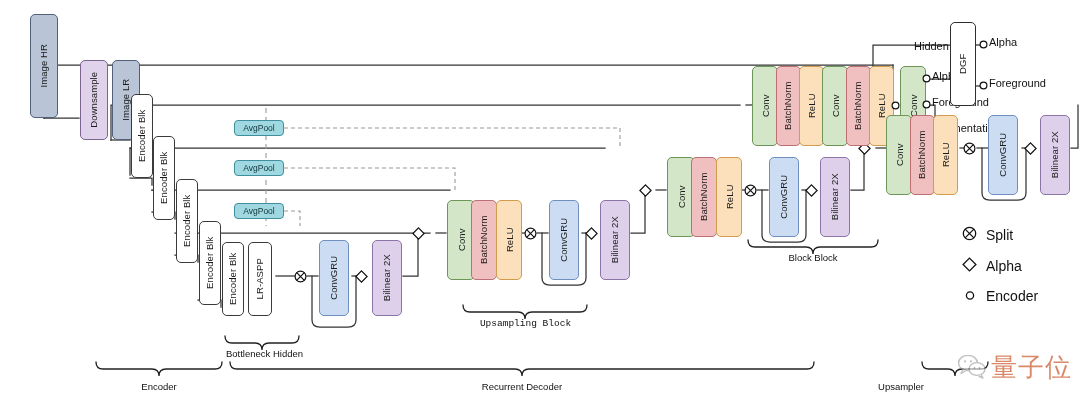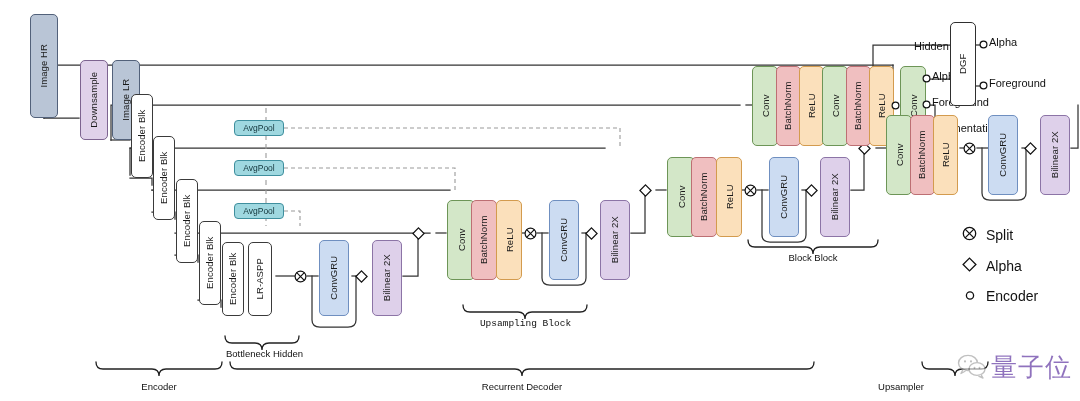--- a/index.html
+++ b/index.html
@@ -38,21 +38,21 @@
   .txt.sm{font-size:11px;}
   .brace-lbl{position:absolute;font-size:9.5px;color:#111;white-space:nowrap;
              text-align:center;}
 
   .legend-item{position:absolute;display:flex;align-items:center;gap:9px;font-size:14px;color:#111;text-align:center;}
   .legend-item .lg-txt{line-height:1;}
 
   
   #wm{position:absolute;right:8px;bottom:16px;display:flex;align-items:center;gap:4px;
       opacity:.62;}
-  #wm .cn{font-size:26px;color:#4c1d95;font-family:"DejaVu Sans",sans-serif;letter-spacing:1px;}
+  #wm .cn{font-size:26px;color:#c2410c;font-family:"DejaVu Sans",sans-serif;letter-spacing:1px;}
 </style>
 </head>
 <body>
 
 <div id="stage">
 
   <svg id="wires" viewBox="0 0 1080 401" xmlns="http://www.w3.org/2000/svg">
     <g fill="none" stroke="#333" stroke-width="1.25" stroke-linecap="square">
 
       <path d="M44,118 L44,65 "></path>

